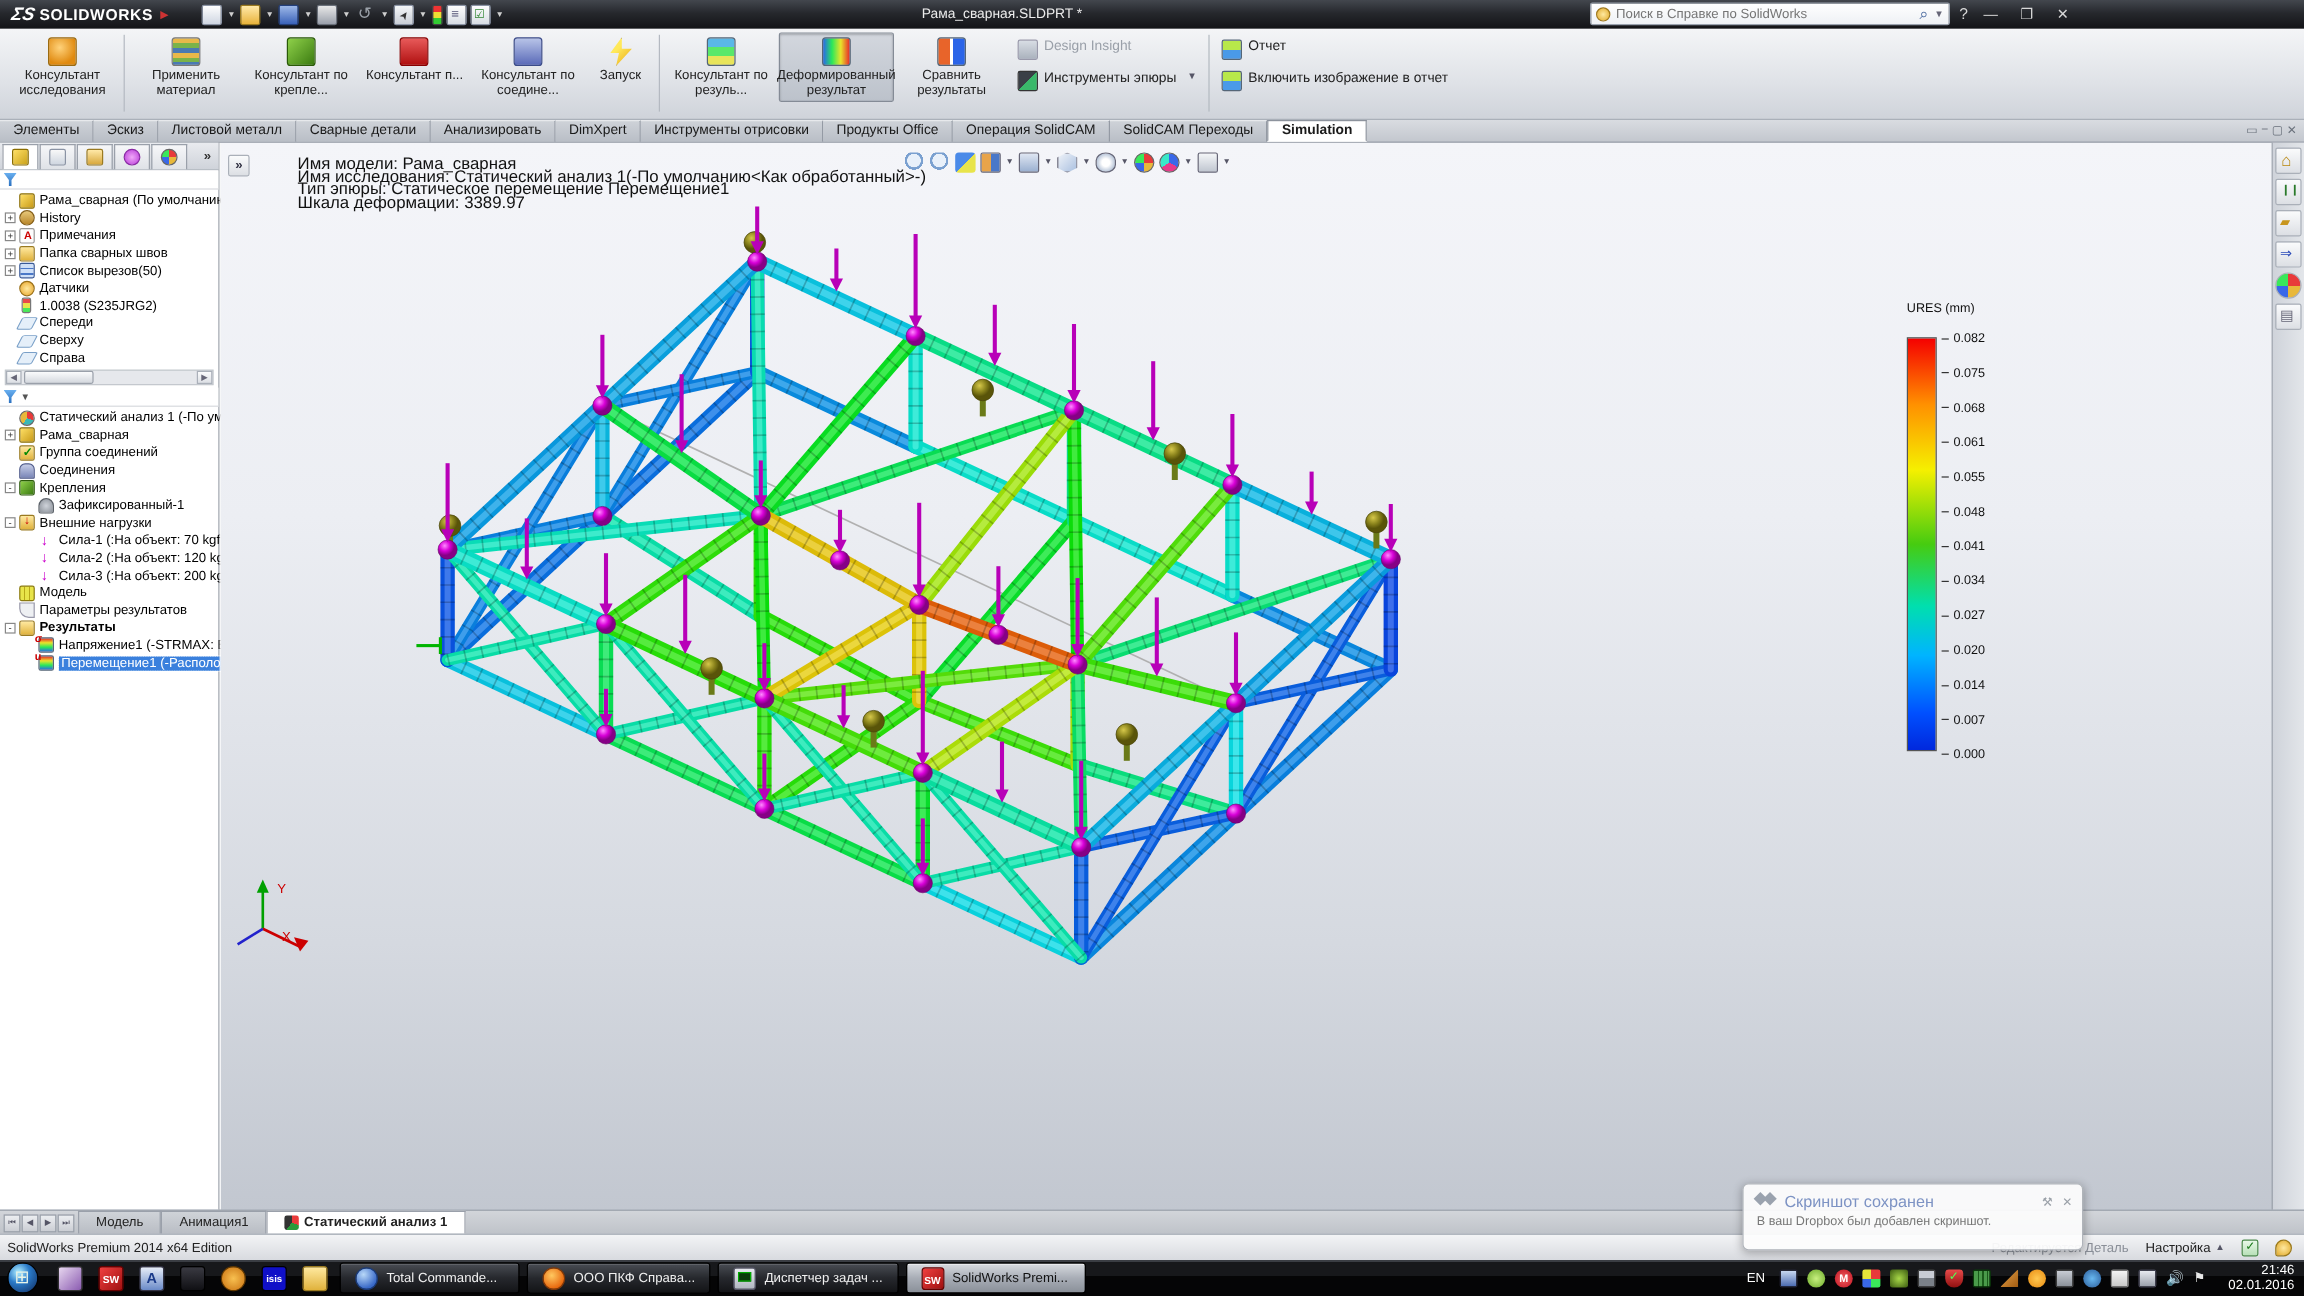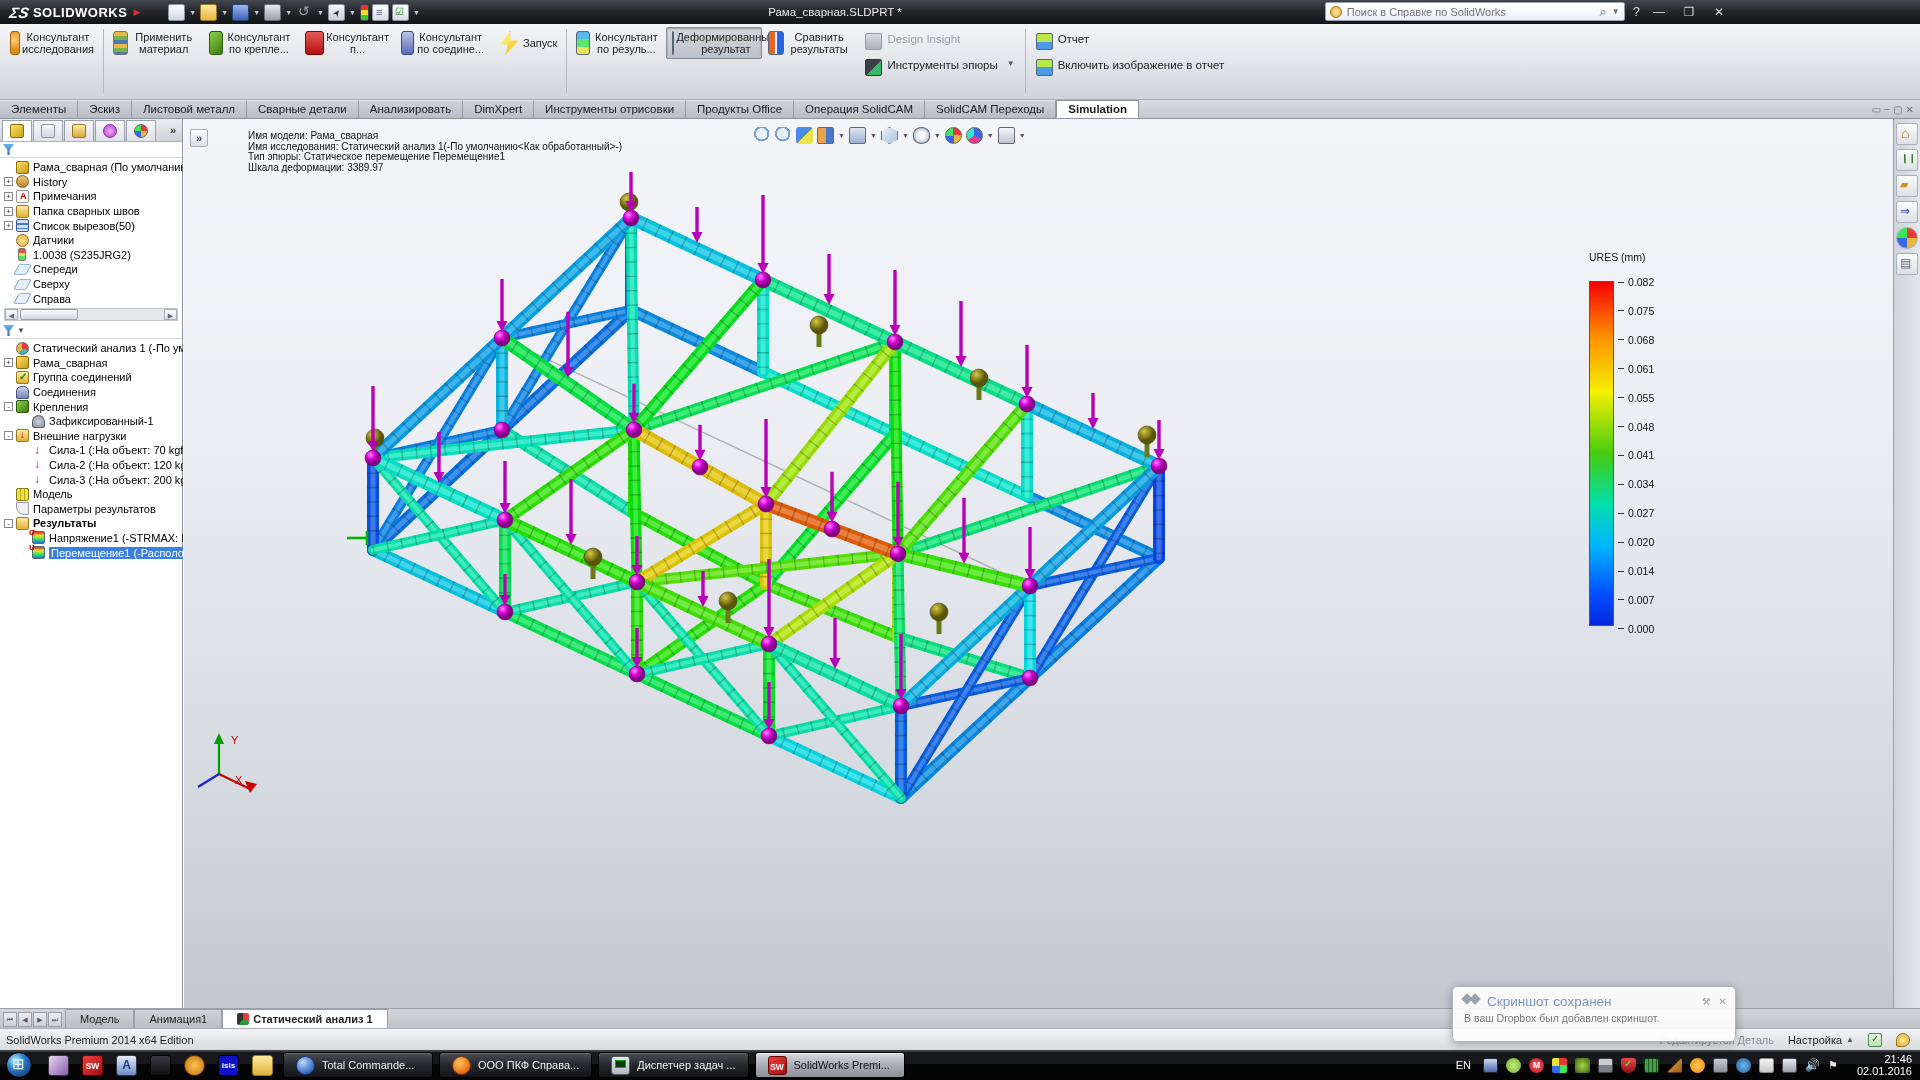--- a/index.html
+++ b/index.html
@@ -36,21 +36,21 @@
   #search-box input { flex:1; border:none; outline:none; background:transparent; font-size:11px; color:#666; font-family:"Liberation Sans",sans-serif; }
   #search-box .mag { color:#4a6aa0; font-size:13px; }
   #search-box .sdrop { color:#667; font-size:8px; }
   .win-btn { color:#d8d8d8; font-size:12px; width:22px; text-align:center; }
   #help-btn { color:#d8d8d8; font-size:13px; }
 
   
   #ribbon { position:absolute; left:0; top:24px; width:1920px; height:76px;
     background:linear-gradient(#f4f5f7,#dfe2e7 60%,#cfd3da); border-bottom:1px solid #aab0b9; display:flex; align-items:flex-start; padding:3px 4px 0 4px; }
   .rib-sep { width:1px; align-self:stretch; margin:2px 3px 6px 3px; background:#b4b9c1; }
-  .rib-big { display:flex; flex-direction:row; align-items:center; justify-content:flex-start; gap:2px;
+  .rib-big { display:flex; flex-direction:column; align-items:center; justify-content:flex-start; gap:2px;
     min-width:58px; max-width:96px; padding:3px 5px; border:1px solid transparent; border-radius:2px; }
   .rib-big .ric { width:24px; height:24px; border-radius:3px; }
   .rib-big .rlabel { font-size:11px; line-height:12px; color:#222; text-align:center; }
   .rib-big.active { background:linear-gradient(#d3d7de,#bcc2cb); border:1px solid #848b96; box-shadow:inset 0 1px 2px rgba(0,0,0,.25); }
   .rib-col { display:flex; flex-direction:column; gap:5px; padding:4px 2px; }
   .rib-small { display:flex; align-items:flex-start; gap:5px; padding:2px 5px; border-radius:2px; }
   .rib-small .ric { width:17px; height:17px; border-radius:2px; }
   .rib-small .rlabel { font-size:11.5px; color:#222; white-space:nowrap; }
   .rib-small.disabled .rlabel { color:#9aa0a9; }
   .rib-small .rdrop { font-size:8px; color:#556; margin-left:4px; }
@@ -130,21 +130,21 @@
   [data-name="stress-plot-icon"]::after { content:"σ"; position:absolute; left:-4px; top:-5px; font-size:9px; color:#c00; font-weight:bold; }
   [data-name="displacement-plot-icon"]::after { content:"u"; position:absolute; left:-4px; top:-5px; font-size:9px; color:#c00; font-weight:bold; }
   #hscroll { height:13px; margin:2px 4px; background:#e6e8ec; border:1px solid #c4c8ce; display:flex; align-items:center; }
   #hscroll .sbtn { width:13px; height:11px; font-size:7px; color:#667; text-align:center; line-height:11px; background:linear-gradient(#fafbfc,#dcdfe4); border:1px solid #aab0b9; }
   #hscroll .thumb { width:58px; height:11px; background:linear-gradient(#fafbfc,#d4d8de); border:1px solid #9aa0aa; border-radius:2px; margin-left:2px; }
 
   
   #viewport { position:relative; flex:1; height:100%; overflow:hidden;
     background:linear-gradient(#f4f5f9 0%, #eceef3 35%, #d5d9e0 75%, #c2c7d0 100%); border-left:1px solid #fff; }
   #collapse-btn { position:absolute; left:6px; top:10px; width:18px; height:18px; background:linear-gradient(#fafbfc,#dcdfe4); border:1px solid #aab0b9; border-radius:2px; color:#334; font-size:11px; font-weight:bold; text-align:center; line-height:16px; }
-  #model-info { position:absolute; left:64px; top:12px; font-size:10px; color:#111; line-height:10.5px; }
+  #model-info { position:absolute; left:64px; top:12px; font-size:14px; color:#111; line-height:10.5px; }
   #model-info div { margin-bottom:0; }
   #headsup { position:absolute; left:570px; top:8px; display:flex; align-items:center; gap:4px; }
   .hu { width:17px; height:17px; border-radius:2px; }
   .hu-drop { font-size:7px; color:#556; }
   [data-name="zoom-fit-icon"],[data-name="zoom-area-icon"] { background:radial-gradient(circle at 45% 40%, #e8f0fa 40%, #7aa0d0 42% 55%, transparent 56%); }
   [data-name="zoom-fit-icon"]::after,[data-name="zoom-area-icon"]::after { content:""; }
   [data-name="view-settings-icon"] { background:linear-gradient(135deg,#4a8ae8 50%,#e8e44a 50%); border-radius:3px; }
   [data-name="section-view-icon"] { background:linear-gradient(90deg,#e8a44a 50%,#4a78c8 50%); border:1px solid #667; }
   [data-name="view-orientation-icon"] { background:linear-gradient(#dfe6f2,#9ab0d0); border:1px solid #667; }
   [data-name="display-style-icon"] { background:linear-gradient(135deg,#eef2f8,#aac0e0); border:1px solid #667; clip-path:polygon(50% 0,100% 25%,100% 75%,50% 100%,0 75%,0 25%); }

